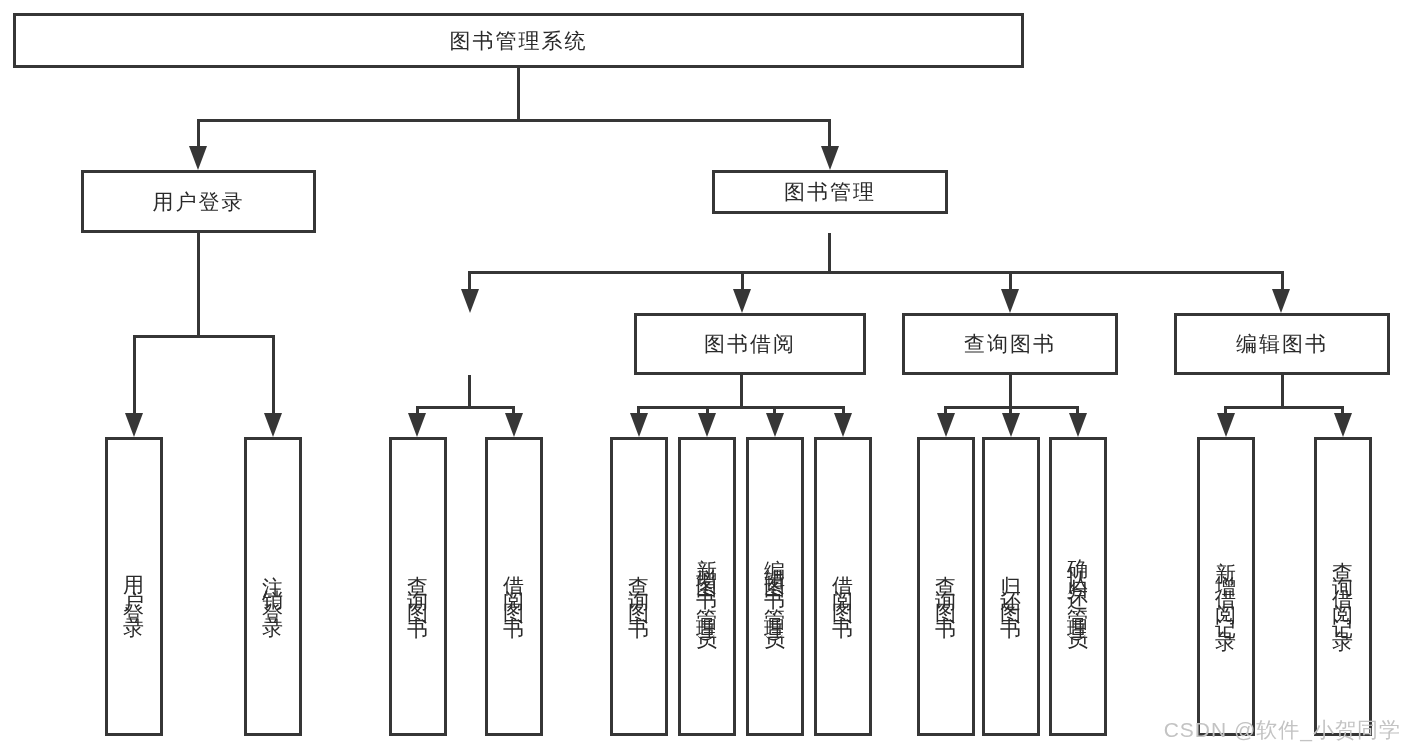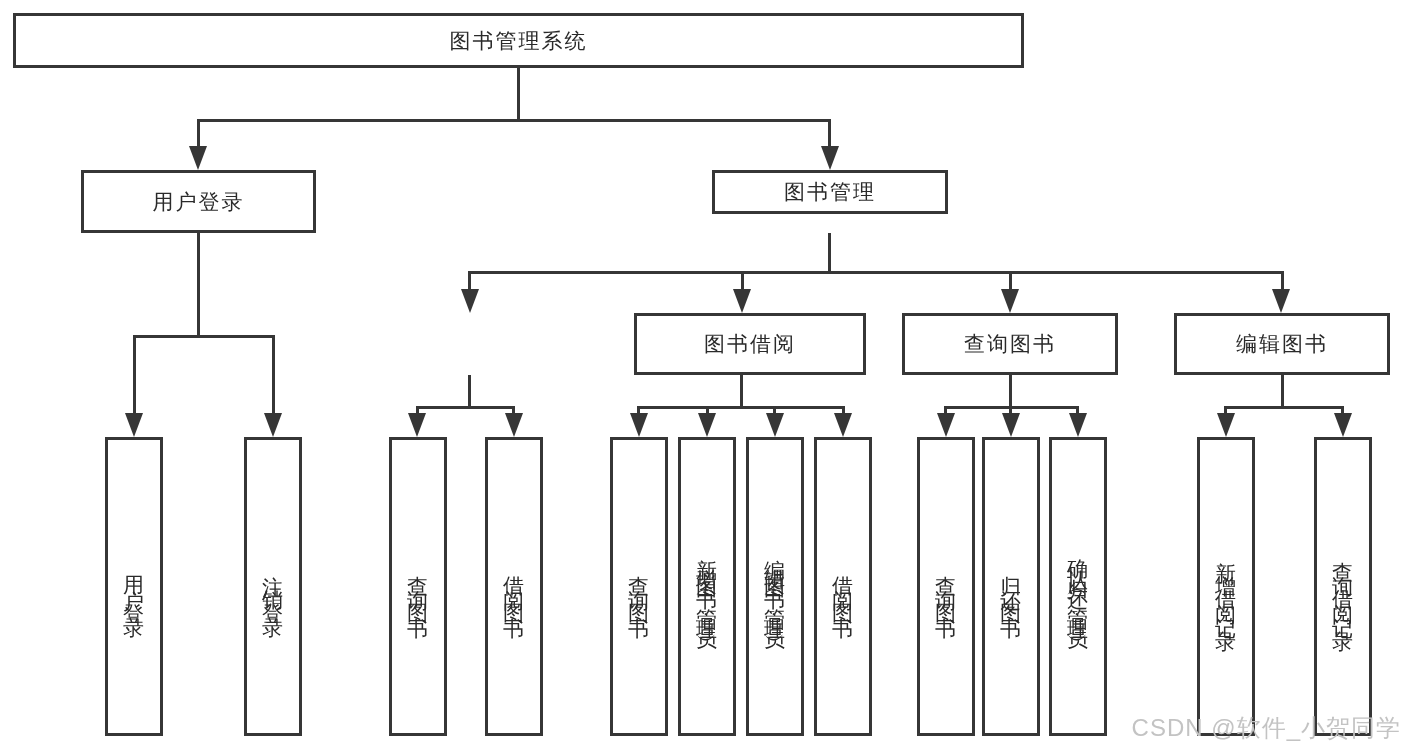--- a/index.html
+++ b/index.html
@@ -22,21 +22,21 @@
   }
   .sp14{letter-spacing:14px;}
   .sp10{letter-spacing:10px;}
   .ln{position:absolute;background:#363636;}
   .ar{
     position:absolute;width:0;height:0;
     border-left:9px solid transparent;border-right:9px solid transparent;
     border-top:24px solid #363636;
   }
   .wm{
-    position:absolute;right:4px;bottom:3px;font-size:24px;color:#c3c3c3;
+    position:absolute;right:4px;bottom:3px;font-size:21px;color:#c3c3c3;
     letter-spacing:1px;white-space:nowrap;
   }
 </style>
 </head>
 <body>
 
 <div class="canvas">
 
   <div class="ln" style="left:517px;top:68px;width:3px;height:51px;"></div>
   <div class="ln" style="left:197px;top:119px;width:634px;height:3px;"></div>

